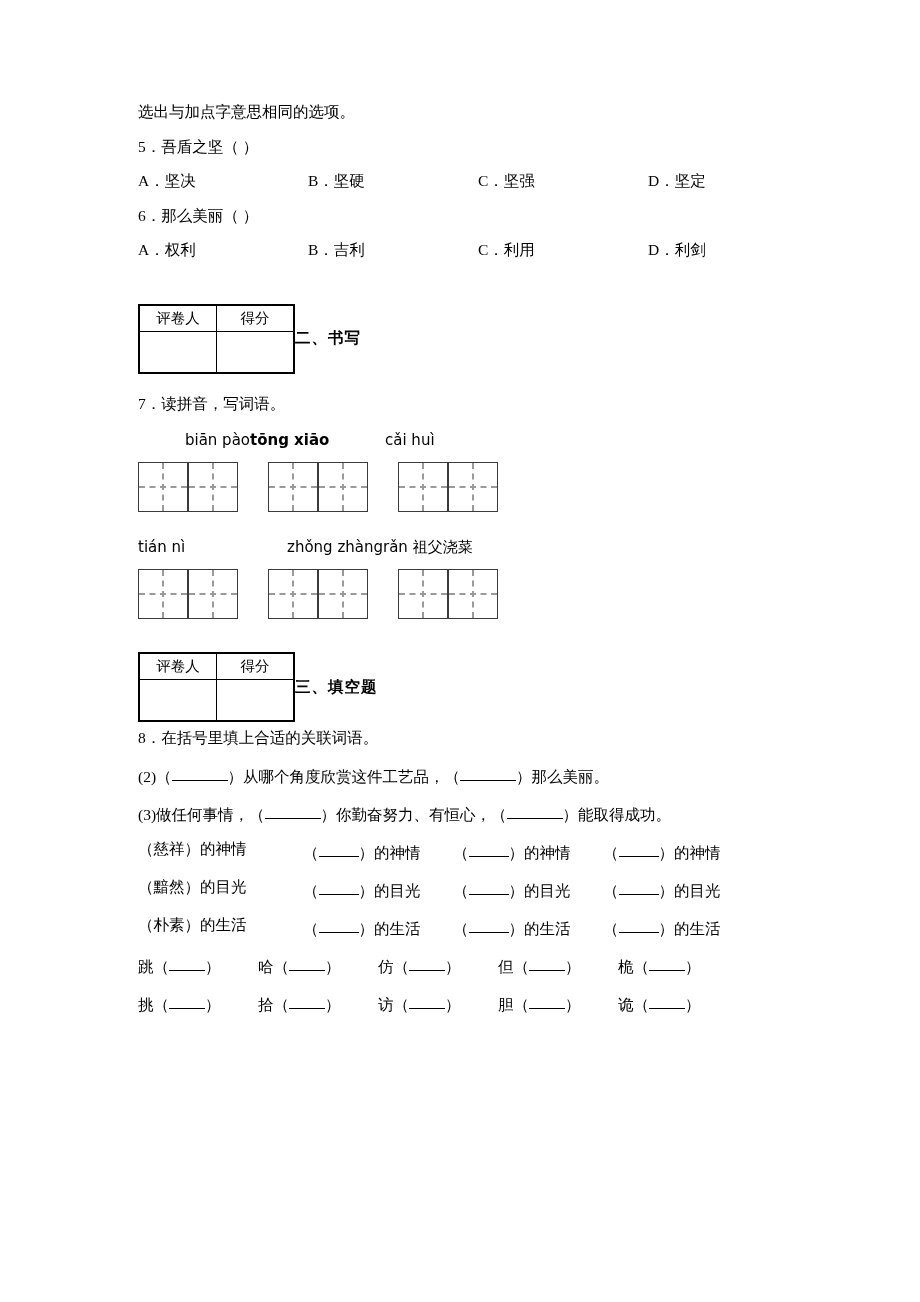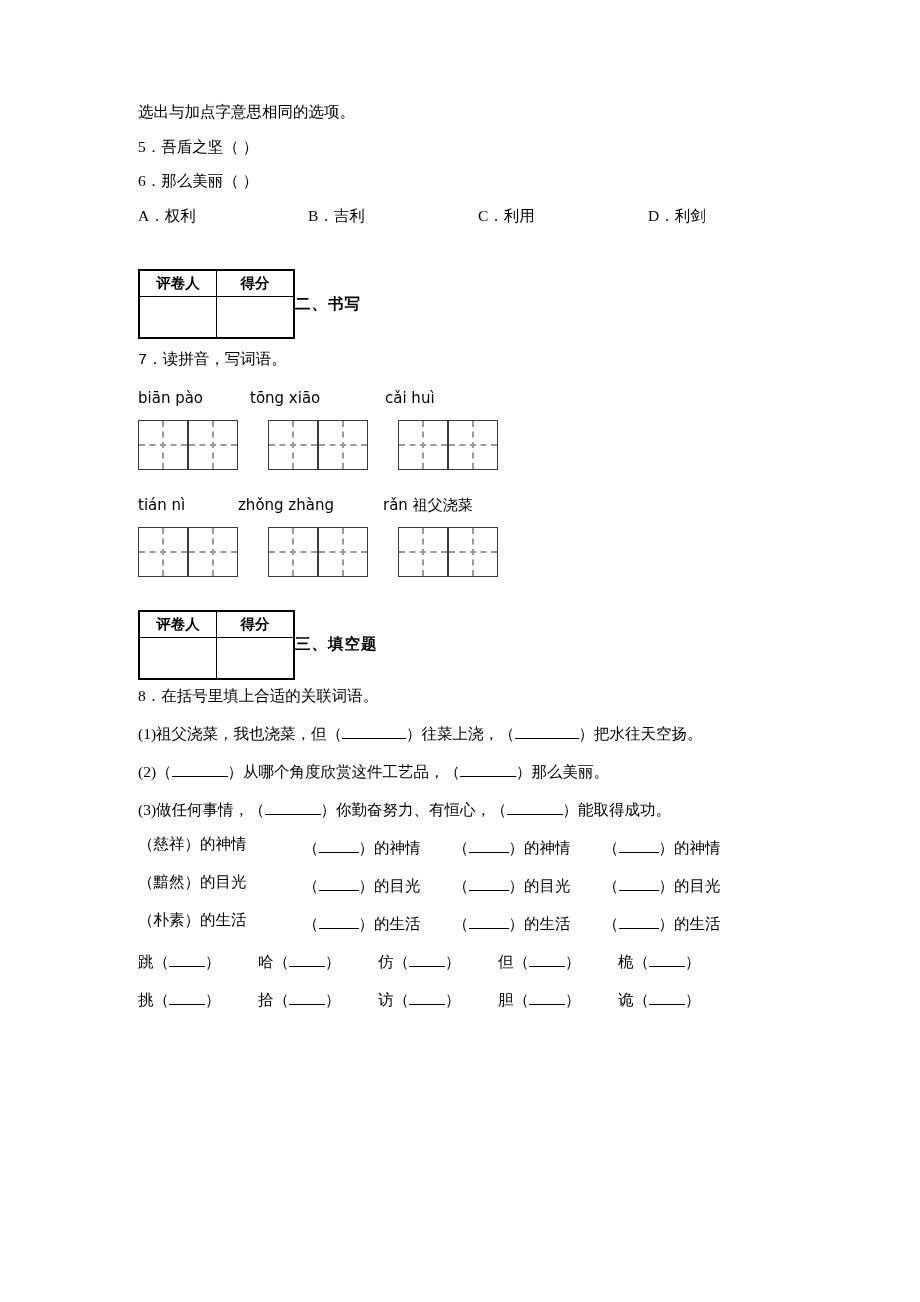--- a/index.html
+++ b/index.html
@@ -73,21 +73,20 @@
   table.score td {
     border: 1px solid #000;
     width: 76px;
     text-align: center;
     font-size: 14.5px;
     padding: 0;
   }
   table.score td.head {
     height: 25px;
     line-height: 25px;
-    font-weight: bold;
   }
   table.score td.blank {
     height: 40px;
   }
   .sec-title {
     font-size: 15.5px;
     font-weight: bold;
     white-space: nowrap;
     letter-spacing: 1px;
   }
@@ -184,20 +183,26 @@
 </head>
 <body>
 
 <div class="page">
   <div class="content">
 
     <div class="line stem">选出与加点字意思相同的选项。</div>
 
     <div class="line qline"><span>5</span><span>．吾盾之坚（        ）</span></div>
 
+    <div class="opts">
+      <div class="opt"><span class="opt-ltr">A</span><span>．坚决</span></div>
+      <div class="opt"><span class="opt-ltr">B</span><span>．坚硬</span></div>
+      <div class="opt"><span class="opt-ltr">C</span><span>．坚强</span></div>
+      <div class="opt"><span class="opt-ltr">D</span><span>．坚定</span></div>
+    </div>
 
     <div class="line qline"><span>6</span><span>．那么美丽（        ）</span></div>
 
     <div class="opts">
       <div class="opt"><span class="opt-ltr">A</span><span>．权利</span></div>
       <div class="opt"><span class="opt-ltr">B</span><span>．吉利</span></div>
       <div class="opt"><span class="opt-ltr">C</span><span>．利用</span></div>
       <div class="opt"><span class="opt-ltr">D</span><span>．利剑</span></div>
     </div>
 
@@ -210,46 +215,46 @@
         </tr>
         <tr>
           <td class="blank"></td>
           <td class="blank"></td>
         </tr>
       </tbody>
         </table>
       <div class="sec-title">二、书写</div>
     </div>
 
-    <div class="line" style="margin-top:14px; margin-bottom:22px;font-family:Liberation Mono, monospace;">7．读拼音，写词语。</div>
+    <div class="line" style="margin-top:22px; margin-bottom:22px;">7．读拼音，写词语。</div>
 
     <div class="pinyin-row">
-      <div class="pinyin-cell" style="flex:0 0 112px;">biān pào</div>
-      <div class="pinyin-cell" style="flex:0 0 135px;">tōng xiāo</div>
+      <div class="pinyin-cell" style="flex:0 0 112px;text-align:right;">biān pào</div>
+      <div class="pinyin-cell" style="flex:0 0 135px;font-weight:bold;">tōng xiāo</div>
       <div class="pinyin-cell" style="flex:0 0 110px;">cǎi huì</div>
     </div>
 
     <div class="grid-row" style="margin-bottom:28px;">
       <div class="tzg-group" style="margin-right:30px;">
         <div class="tzg"></div>
         <div class="tzg"></div>
       </div>
       <div class="tzg-group" style="margin-right:30px;">
         <div class="tzg"></div>
         <div class="tzg"></div>
       </div>
       <div class="tzg-group">
         <div class="tzg"></div>
         <div class="tzg"></div>
       </div>
     </div>
 
     <div class="pinyin-row">
       <div class="pinyin-cell" style="flex:0 0 100px;">tián nì</div>
-      <div class="pinyin-cell" style="flex:0 0 145px;">zhǒng zhàng</div>
+      <div class="pinyin-cell" style="flex:0 0 145px;text-align:right;">zhǒng zhàng</div>
       <div class="pinyin-cell" style="flex:0 0 110px;">rǎn 祖父浇菜</div>
     </div>
 
     <div class="grid-row" style="margin-bottom:0;">
       <div class="tzg-group" style="margin-right:30px;">
         <div class="tzg"></div>
         <div class="tzg"></div>
       </div>
       <div class="tzg-group" style="margin-right:30px;">
         <div class="tzg"></div>
@@ -272,21 +277,20 @@
           <td class="blank"></td>
           <td class="blank"></td>
         </tr>
       </tbody>
         </table>
       <div class="sec-title">三、填空题</div>
     </div>
 
     <div class="line" style="margin-top:8px; margin-bottom:19px;">8．在括号里填上合适的关联词语。</div>
 
-    <div class="fill-line"><span>(1)</span><span>祖父浇菜，我也浇菜，但（</span><span class="u u-lg"></span><span>）往菜上浇，（</span><span class="u u-lg"></span><span>）把水往天空扬。</span></div>
 
     <div class="fill-line"><span>(2)</span><span>（</span><span class="u u-md"></span><span>）从哪个角度欣赏这件工艺品，（</span><span class="u u-md"></span><span>）那么美丽。</span></div>
 
     <div class="fill-line"><span>(3)</span><span>做任何事情，（</span><span class="u u-md"></span><span>）你勤奋努力、有恒心，（</span><span class="u u-md"></span><span>）能取得成功。</span></div>
 
 
     <div class="phrase-row">
       <div class="phrase-cell first">（慈祥）的神情</div>
       <div class="phrase-cell"><span>（</span><span class="u u-xs"></span><span>）的神情</span></div>
       <div class="phrase-cell"><span>（</span><span class="u u-xs"></span><span>）的神情</span></div>

